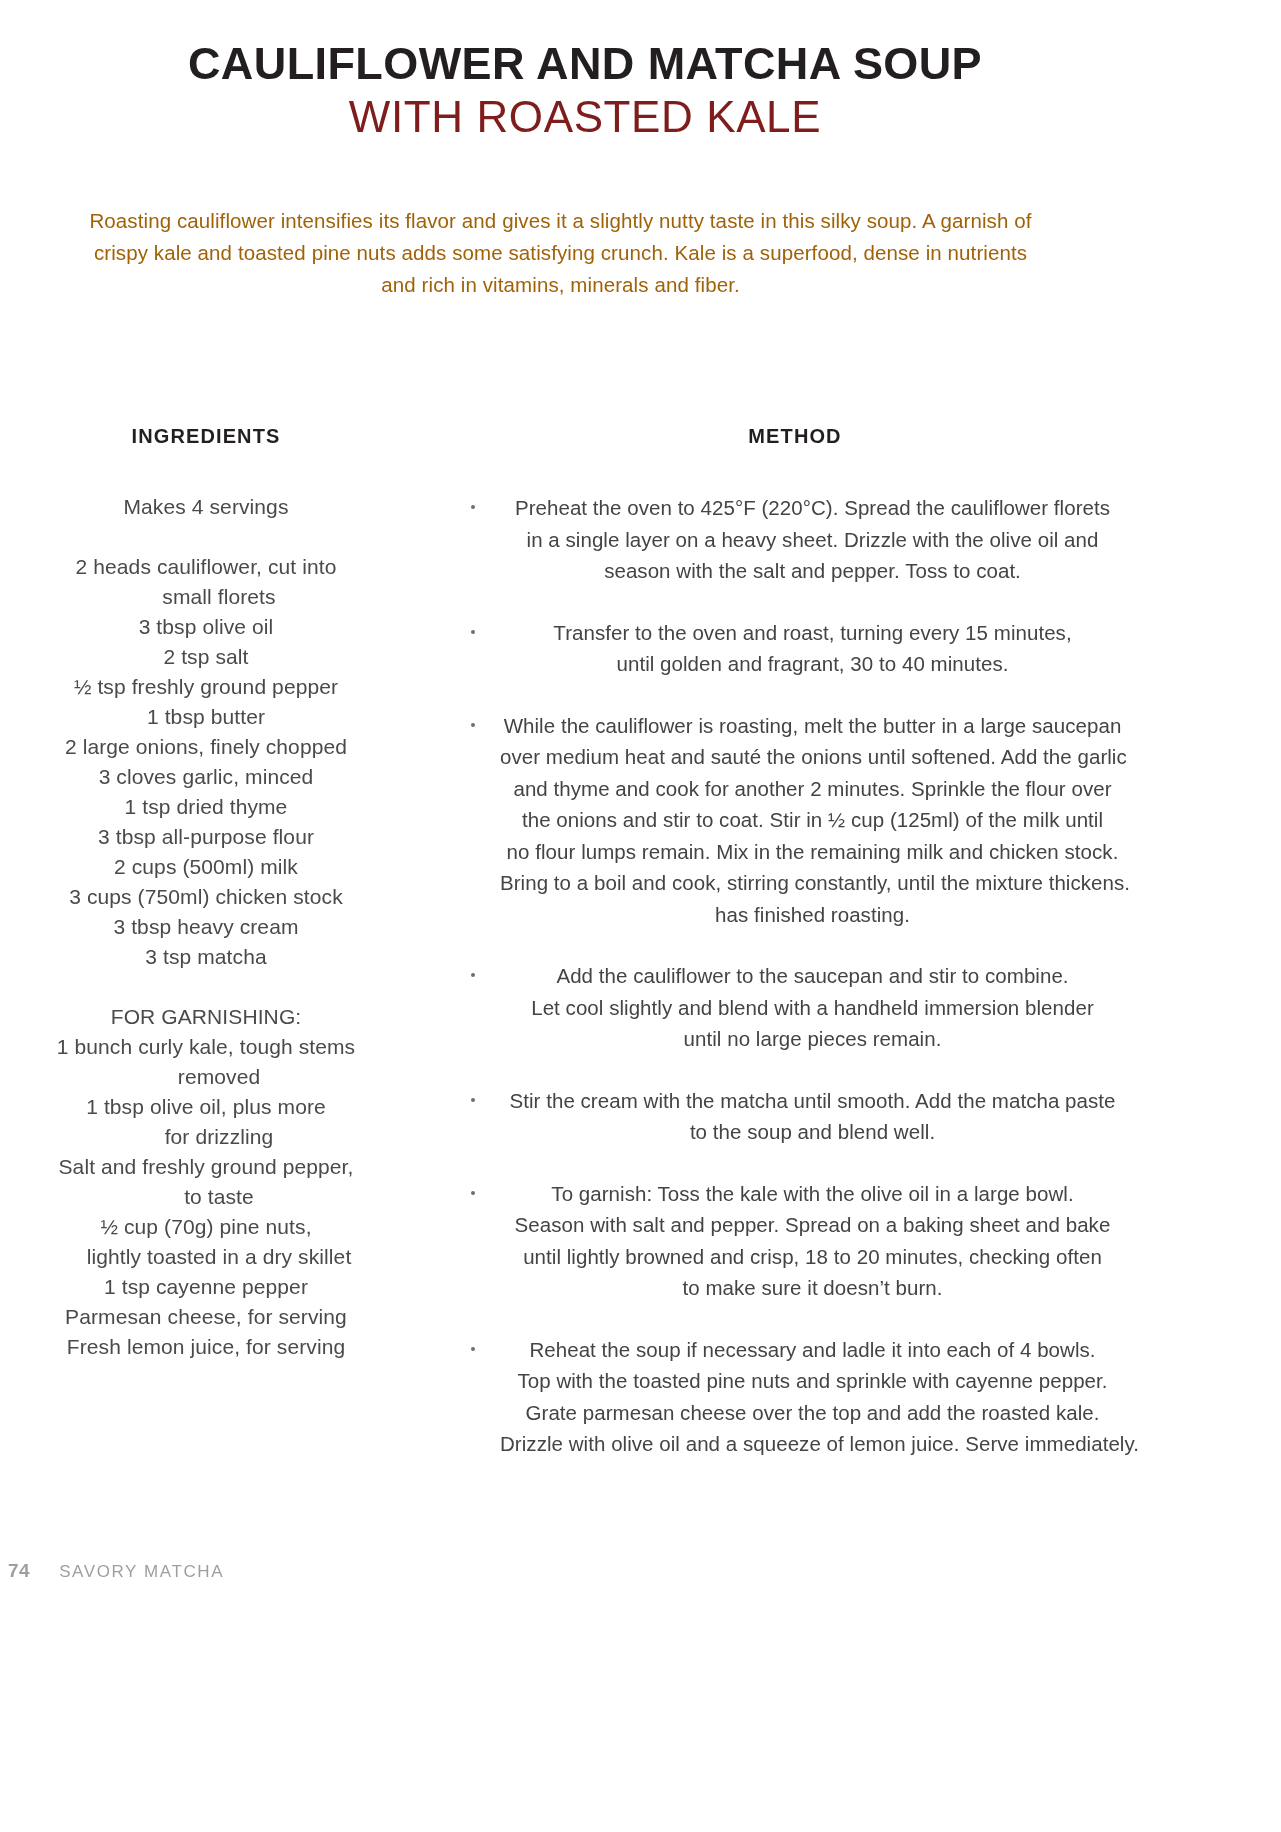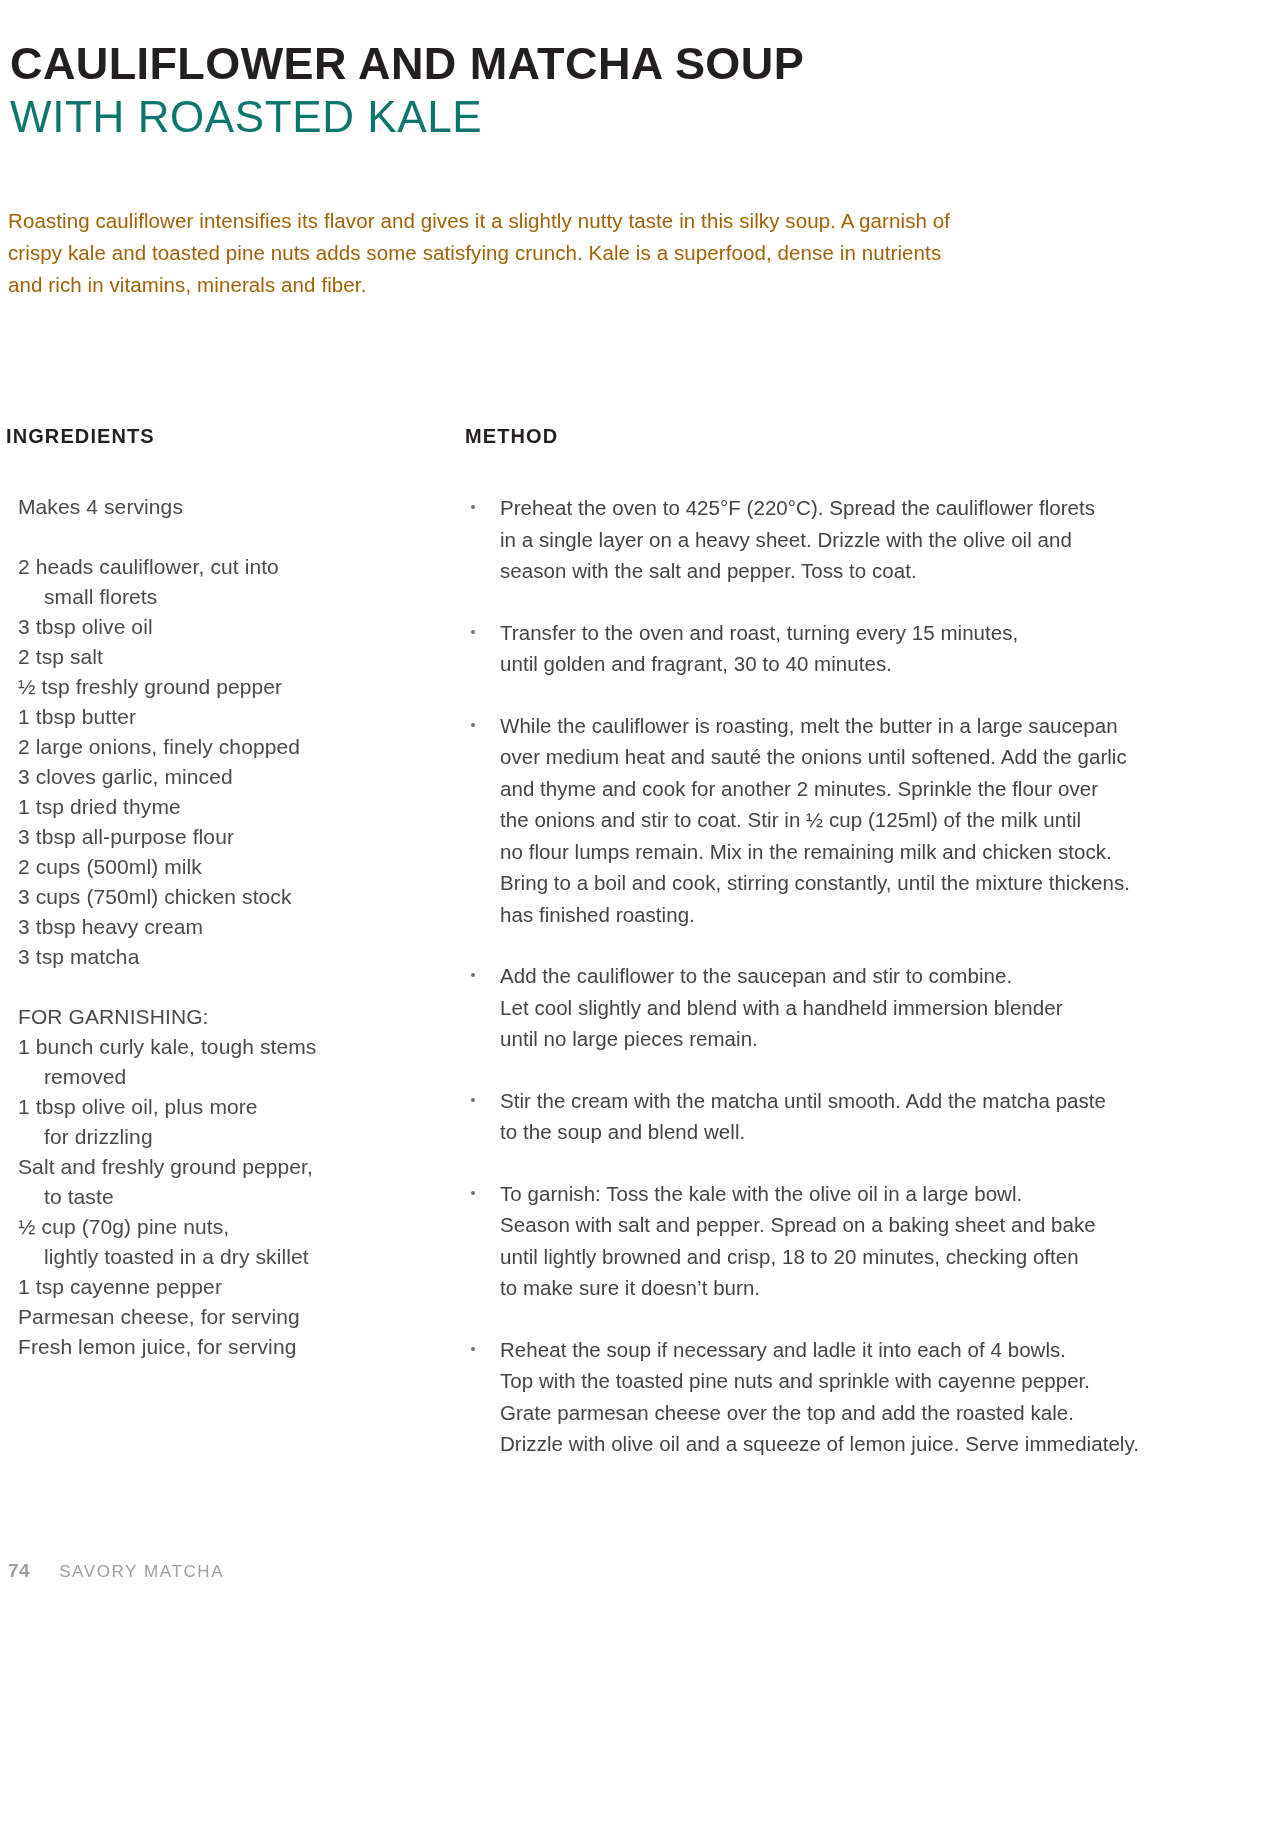--- a/index.html
+++ b/index.html
@@ -13,20 +13,21 @@
     -webkit-font-smoothing: antialiased;
   }
   .page {
     position: relative;
     width: 1281px;
     height: 1584px;
     background: #ffffff;
     overflow: hidden;
     box-sizing: border-box;
     padding: 8px;
+    text-align: center;
   }
 
   
   .title-block {
     position: absolute;
     left: 10px;
     top: 40px;
     width: 1150px;
   }
   .recipe-title {
@@ -35,21 +36,21 @@
     letter-spacing: 0.4px;
     color: #231f20;
     line-height: 1.06;
     margin: 0;
     white-space: nowrap;
   }
   .recipe-subtitle {
     font-size: 44px;
     font-weight: 300;
     letter-spacing: 0.6px;
-    color: #0f766e;
+    color: #7f1d1d;
     line-height: 1.12;
     margin: 4px 0 0 0;
     white-space: nowrap;
   }
 
   
   .intro {
     position: absolute;
     left: 8px;
     top: 205px;

